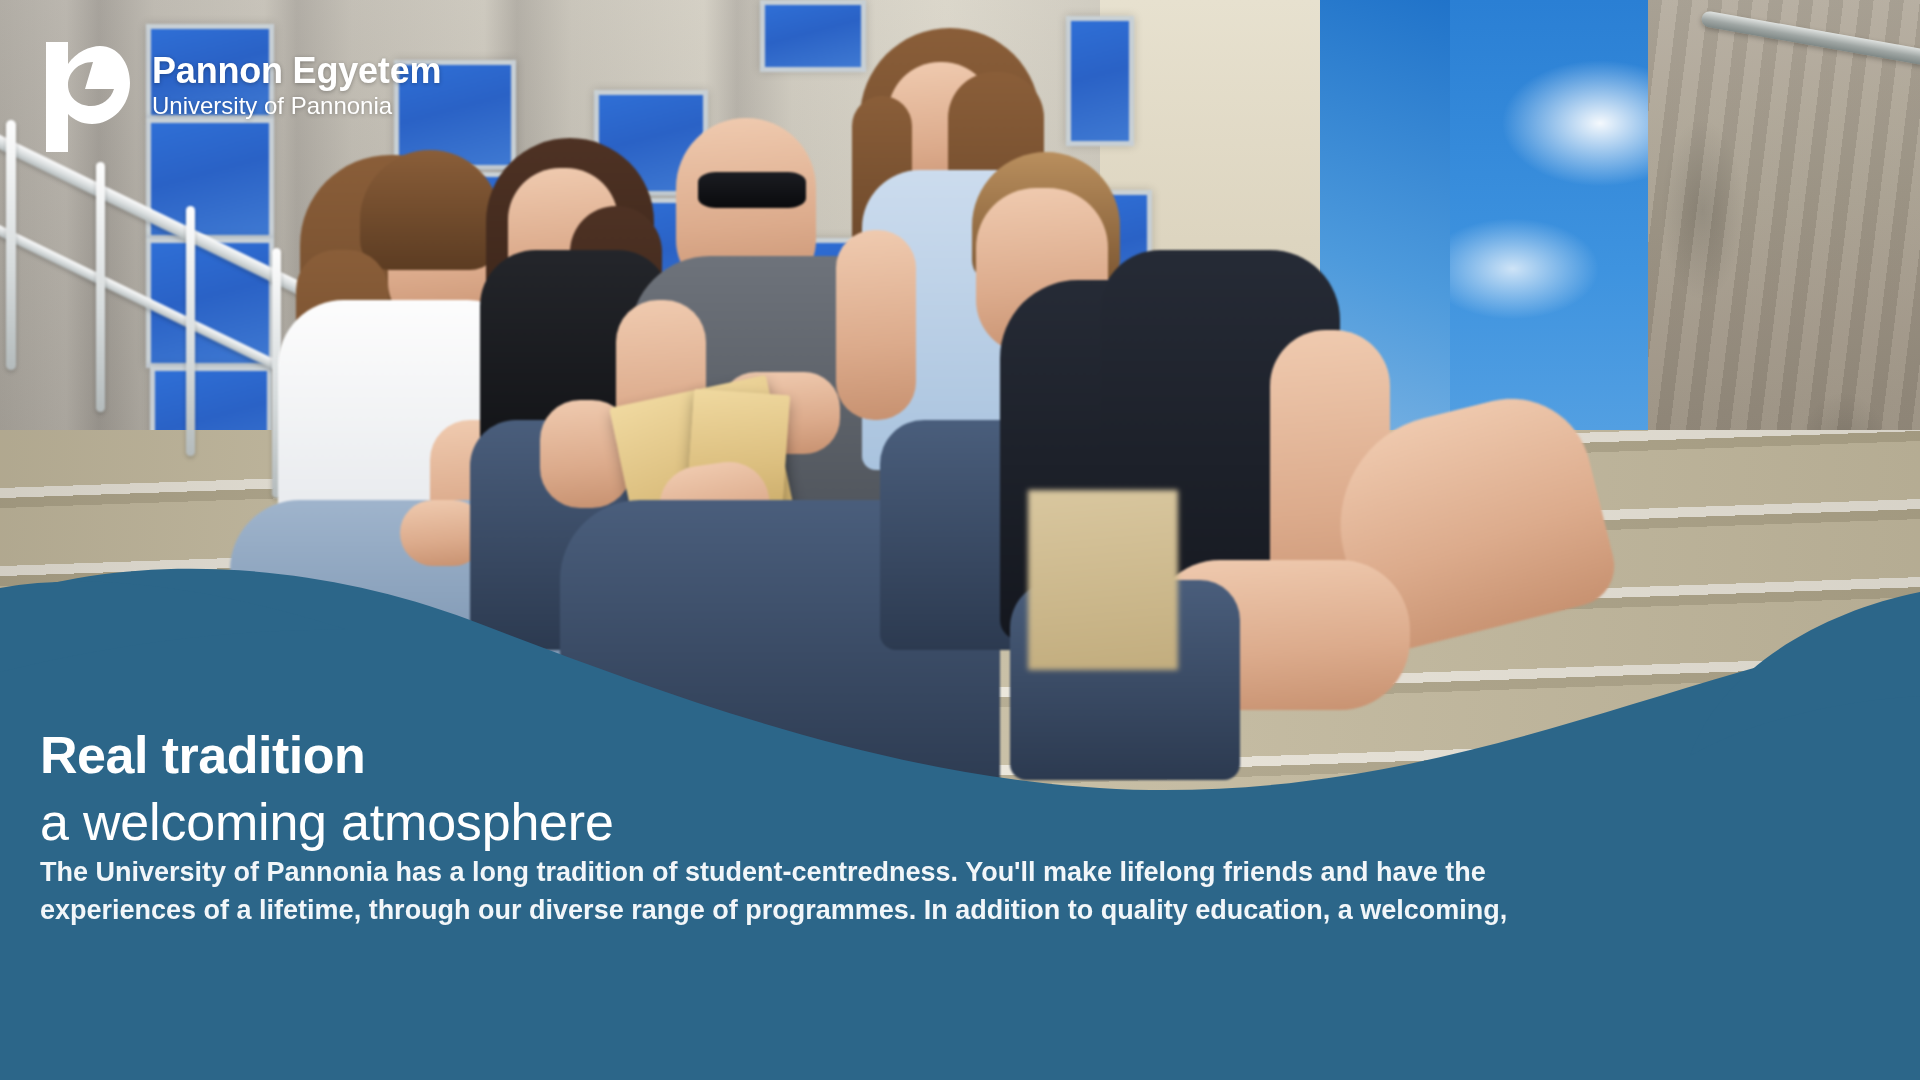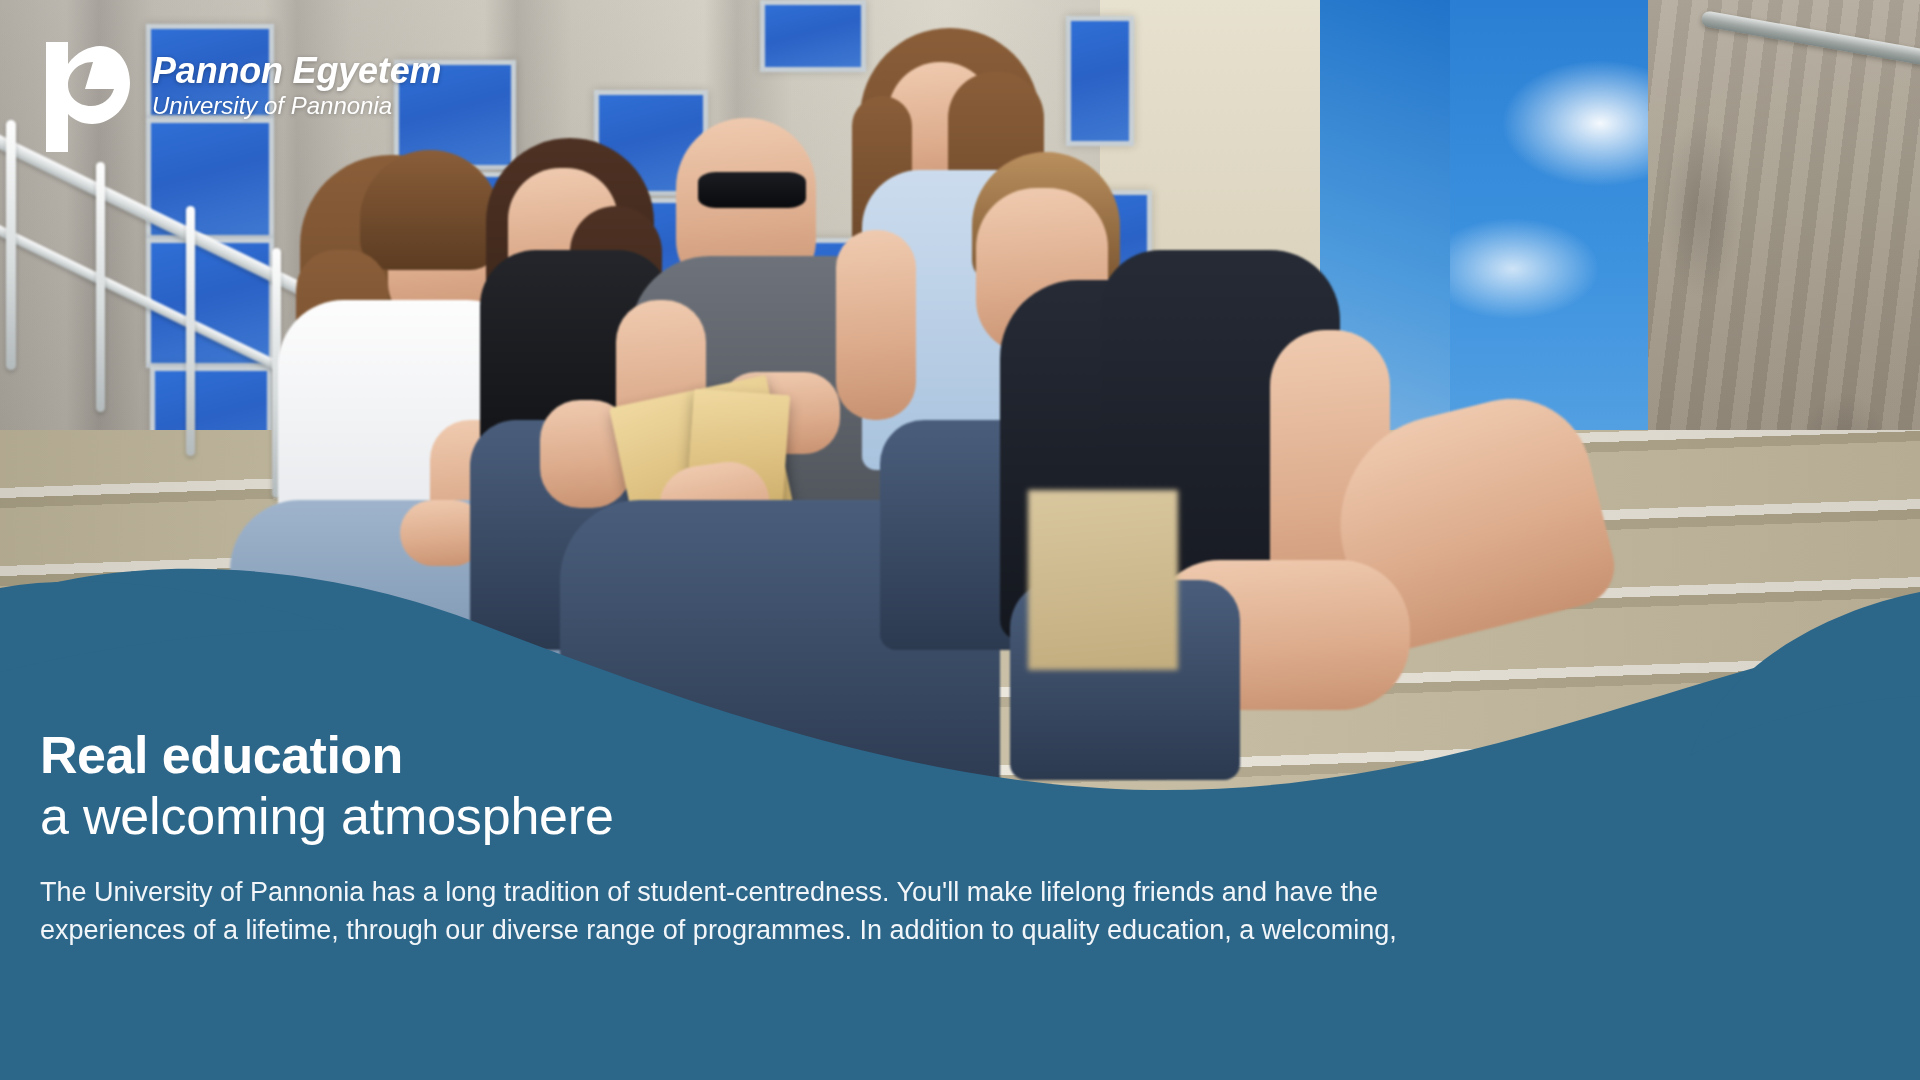--- a/index.html
+++ b/index.html
@@ -169,21 +169,21 @@
   
   .logo {
     position: absolute;
     left: 38px; top: 38px;
     display: flex;
     align-items: flex-start;
     gap: 22px;
     z-index: 40;
   }
   .logo-mark { width: 92px; height: 118px; flex: none; }
-  .logo-text { padding-top: 14px; font-style: italic; }
+  .logo-text { padding-top: 14px; }
   .logo-title {
     color: #fff;
     font-size: 36px;
     font-weight: 700;
     letter-spacing: -.2px;
     line-height: 1.06;
     white-space: nowrap;
     text-shadow: 0 1px 4px rgba(0,0,0,.30);
   }
   .logo-sub {
@@ -209,29 +209,28 @@
     font-weight: 700;
     line-height: 1.12;
     letter-spacing: -.5px;
   }
   .subheadline {
     color: #ffffff;
     font-size: 52px;
     font-weight: 300;
     line-height: 1.16;
     letter-spacing: -.2px;
-    margin-top: 2px;
+    margin-top: 8px;
   }
   .body-copy {
     color: #f2f6f9;
     font-size: 27px;
-    font-weight: 400;
+    font-weight: 700;
     line-height: 1.44;
     text-align: justify;
-    margin-top: 26px;
     width: 1790px;
   }
   .body-copy .last { text-align: left; }
 </style>
 </head>
 <body>
 
 <div id="stage">
 
   <div class="photo">
@@ -366,21 +365,21 @@
                M55,24 C40,24 30,35 30,47 C30,59 40,68 53,68
                C64,68 73,61 76,51 L47,51 Z"></path>
     </svg>
     <div class="logo-text">
       <div class="logo-title">Pannon Egyetem</div>
       <div class="logo-sub">University of Pannonia</div>
     </div>
   </div>
 
   <div class="content">
-    <div class="headline">Real education</div>
+    <div class="headline">Real tradition</div>
     <div class="subheadline">a welcoming atmosphere</div>
     <div class="body-copy">
       <div>The University of Pannonia has a long tradition of student-centredness. You'll make lifelong friends and have the</div>
       <div>experiences of a lifetime, through our diverse range of programmes. In addition to quality education, a welcoming,</div>
     </div>
   </div>
 
 </div>
 
 </body></html>

